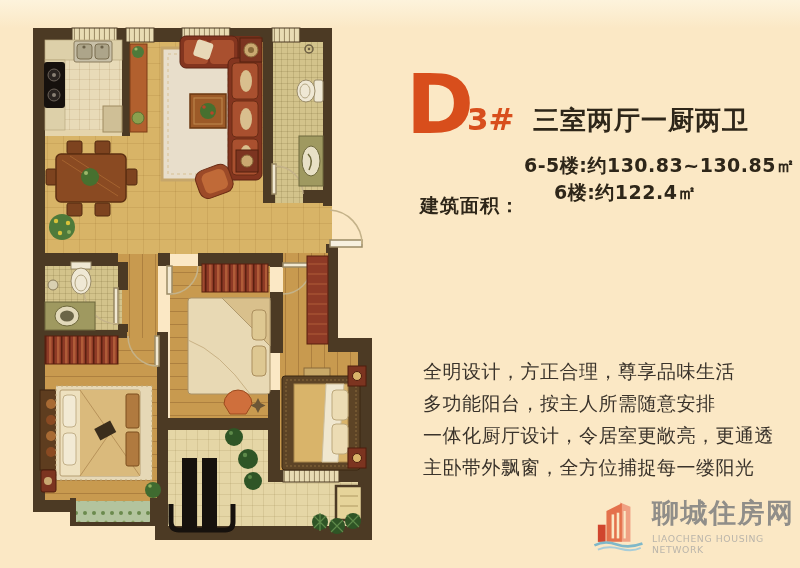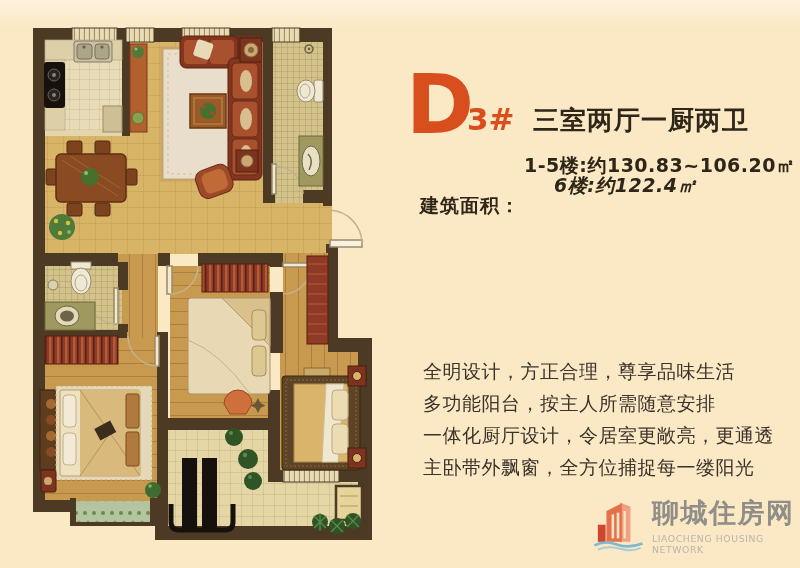--- a/index.html
+++ b/index.html
@@ -9,21 +9,21 @@
     font-family:"DejaVu Sans","Liberation Sans",sans-serif;
   }
   .abs{position:absolute;}
   
   .unit-letter{left:406px;top:64px;font-size:82px;font-weight:700;line-height:1;color:var(--accent);}
   .unit-number{left:467px;top:101px;font-size:31px;font-weight:700;color:var(--accent);}
   .layout-title{left:533px;top:103px;font-size:26px;font-weight:700;color:var(--titleColor);letter-spacing:1px;font-family:Liberation Serif, serif;}
   
   .area-label{left:420px;top:153px;font-size:19px;font-weight:700;color:var(--titleColor);letter-spacing:1px;margin-top:40px;}
   .area-line-0{left:524px;top:153px;}
-  .area-line-1{left:554px;top:173px;font-style:italic;}
+  .area-line-1{left:554px;top:180px;}
   .area-line-2{left:554px;top:214px;}
   .area-line{font-size:19px;font-weight:600;color:var(--titleColor);letter-spacing:.5px;}
   
   .features{left:423px;top:362px;}
   .features p{margin:0 0 13px 0;font-size:19px;line-height:19px;color:var(--textColor);letter-spacing:.5px;}
   
   .logo{left:591px;top:490px;display:flex;align-items:flex-start;}
   .logo-text{margin-left:6px;padding-top:8px;}
   .logo-cn{font-size:27px;font-weight:700;color:var(--logoGray);letter-spacing:1.5px;line-height:1.1;}
   .logo-en{margin-top:5px;font-size:9.3px;color:var(--logoLightGray);letter-spacing:.6px;}
@@ -334,21 +334,21 @@
           <path d="M347 515 l12 12 M359 515 l-12 12" stroke="var(--plantLight)" stroke-width="1.2"></path>
       </g>
     </g>
   </svg>
 
   <div class="abs unit-letter">D</div>
   <div class="abs unit-number">3#</div>
   <div class="abs layout-title">三室两厅一厨两卫</div>
 
   <div class="abs area-label">建筑面积：</div>
-  <div class="abs area-line area-line-0">1-5楼:约130.83~106.20㎡</div>
+  <div class="abs area-line area-line-0">6-5楼:约130.83~130.85㎡</div>
   <div class="abs area-line area-line-1">6楼:约122.4㎡</div>
 
   <div class="abs features">
     <p>全明设计，方正合理，尊享品味生活</p>
     <p>多功能阳台，按主人所需随意安排</p>
     <p>一体化厨厅设计，令居室更敞亮，更通透</p>
     <p>主卧带外飘窗，全方位捕捉每一缕阳光</p>
   </div>
 
   <div class="abs logo">

